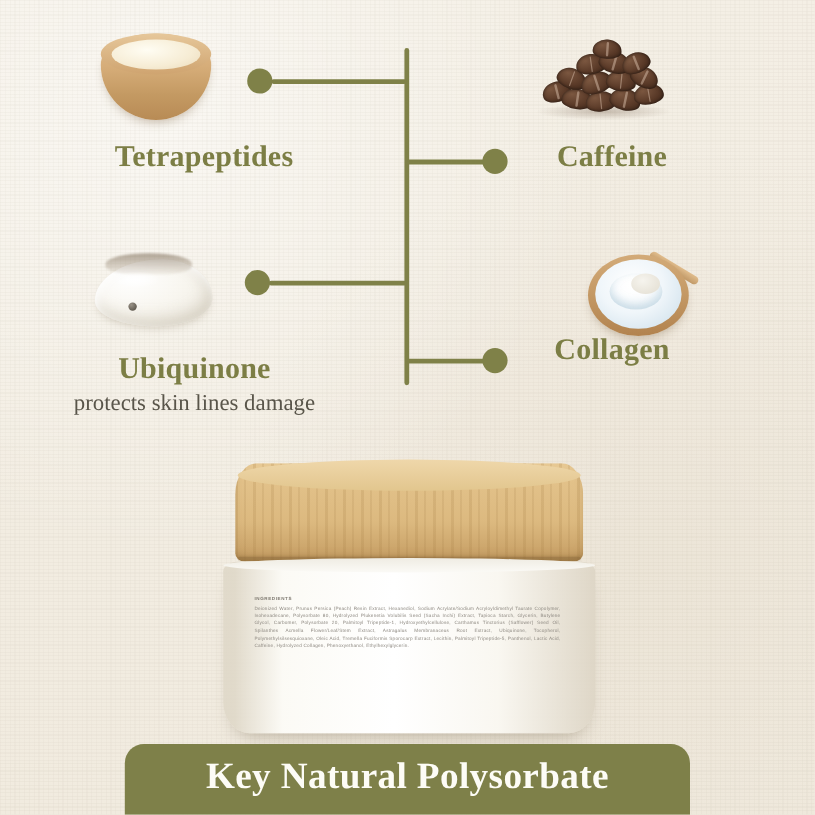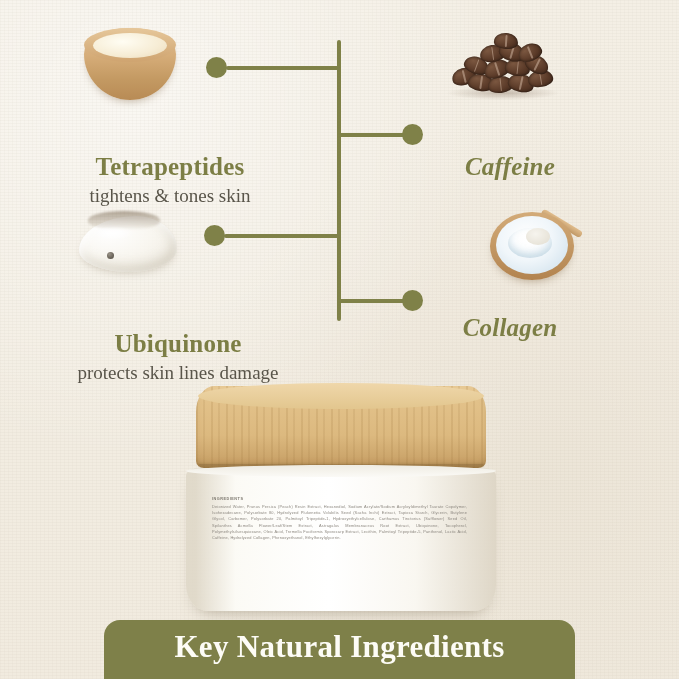--- a/index.html
+++ b/index.html
@@ -40,36 +40,36 @@
   .b-tl{left:226px;top:66px;width:113px;}
   .d-tl{left:206px;top:57px;}
   .b-tr{left:339px;top:133px;width:71px;}
   .d-tr{left:402px;top:124px;}
   .b-bl{left:224px;top:234px;width:115px;}
   .d-bl{left:204px;top:225px;}
   .b-br{left:339px;top:299px;width:71px;}
   .d-br{left:402px;top:290px;}
 
   
-  .ing{position:absolute;margin-top:36px;}
+  .ing{position:absolute;}
   .ing .title{
     font-weight:bold;color:#7c7e45;
     font-size:25px;letter-spacing:.2px;line-height:1;
     margin:0;
   }
   .ing .sub{
     color:#59554a;font-size:19px;line-height:1.1;margin:7px 0 0 0;
     font-weight:400;
   }
   .left{text-align:center;}
-  .right{text-align:center;font-style:italic;}
+  .right{text-align:center;}
 
   #blk-tetra{left:10px;top:118px;width:320px;}
   #blk-caff{left:350px;top:118px;width:320px;}
-  #blk-ubi{left:18px;top:295px;width:320px;}
+  #blk-ubi{left:2px;top:295px;width:320px;}
   #blk-coll{left:350px;top:279px;width:320px;}
 
   
   .art{position:absolute;}
 
   
   #art-bowl-cream{left:78px;top:22px;width:104px;height:82px;}
   .bowl-outer{
     position:absolute;left:6px;top:6px;width:92px;height:72px;
     background:linear-gradient(180deg,#e0bd8f 0%,#d6ad79 38%,#c49a63 70%,#b88b55 100%);
@@ -271,21 +271,20 @@
   <div class="art" id="art-bowl-spoon">
     <div class="cb-spoon-h"></div>
     <div class="cb-outer"></div>
     <div class="cb-cream"></div>
     <div class="cb-swirl"></div>
     <div class="cb-spoon-b"></div>
   </div>
 
   <div class="ing left" id="blk-tetra">
     <p class="title">Tetrapeptides</p>
-    <p class="sub">tightens &amp; tones skin</p>
   </div>
 
   <div class="ing right" id="blk-caff">
     <p class="title">Caffeine</p>
   </div>
 
   <div class="ing left" id="blk-ubi">
     <p class="title">Ubiquinone</p>
     <p class="sub">protects skin lines damage</p>
   </div>
@@ -300,15 +299,15 @@
     <div class="lid-line"></div>
     <div class="body"></div>
     <div class="body-top"></div>
     <div class="ingredients">
       <span class="hdr">INGREDIENTS</span>
       <span>Deionized Water, Prunus Persica (Peach) Resin Extract, Hexanediol, Sodium Acrylate/Sodium Acryloyldimethyl Taurate Copolymer, Isohexadecane, Polysorbate 80, Hydrolyzed Plukenetia Volubilis Seed (Sacha Inchi) Extract, Tapioca Starch, Glycerin, Butylene Glycol, Carbomer, Polysorbate 20, Palmitoyl Tripeptide-1, Hydroxyethylcellulose, Carthamus Tinctorius (Safflower) Seed Oil, Spilanthes Acmella Flower/Leaf/Stem Extract, Astragalus Membranaceus Root Extract, Ubiquinone, Tocopherol, Polymethylsilsesquioxane, Oleic Acid, Tremella Fuciformis Sporocarp Extract, Lecithin, Palmitoyl Tripeptide-5, Panthenol, Lactic Acid, Caffeine, Hydrolyzed Collagen, Phenoxyethanol, Ethylhexylglycerin.</span>
     </div>
   </div>
 
   <div id="banner">
-    <div class="label">Key Natural Ingredients</div>
+    <div class="label">Key Natural Polysorbate</div>
   </div>
 </div>
 
 </body></html>

